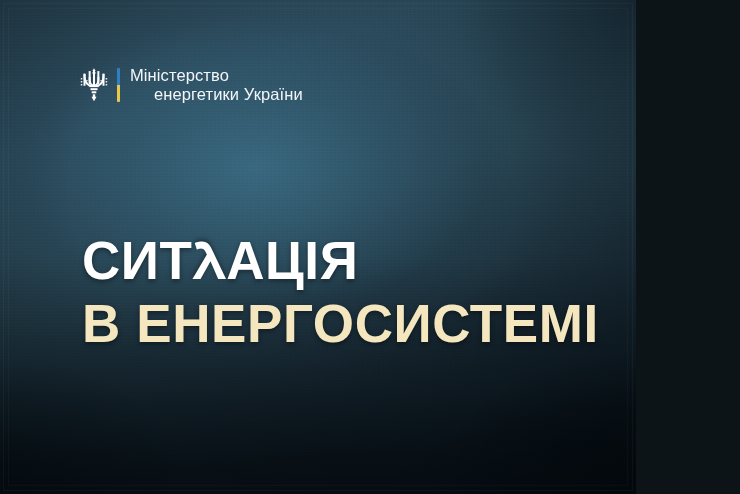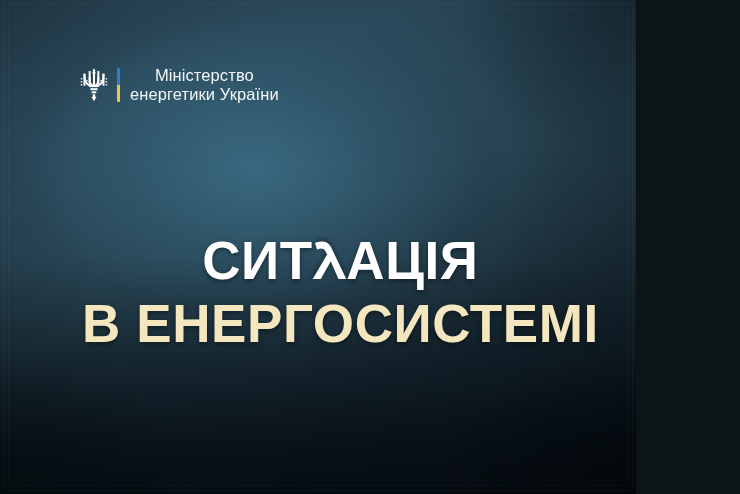--- a/index.html
+++ b/index.html
@@ -11,21 +11,20 @@
   body {
     font-family: "Liberation Sans", sans-serif;
   }
 
   .poster {
     position: relative;
     width: 636px;
     height: 494px;
     overflow: hidden;
     background-color: #be185d;
-    text-align: center;
   }
 
   
   .bg-base {
     position: absolute;
     inset: 0;
     background: linear-gradient(160deg,
                 #27414f 0%,
                 #2c4b5c 22%,
                 #27424f 45%,
@@ -110,21 +109,21 @@
     border-radius: 1px;
   }
   .logo-text {
     color: #f3f6f8;
     font-size: 16.5px;
     line-height: 19px;
     font-weight: 400;
     letter-spacing: 0.1px;
     white-space: nowrap;
   }
-  .logo-text .l2 { display: block; }
+  .logo-text .l2 { display: block; margin-left: 24px; }
 
   
   .headline {
     position: absolute;
     left: 82px;
     top: 233px;
   }
   .headline-line {
     font-size: 53px;
     line-height: 55px;

